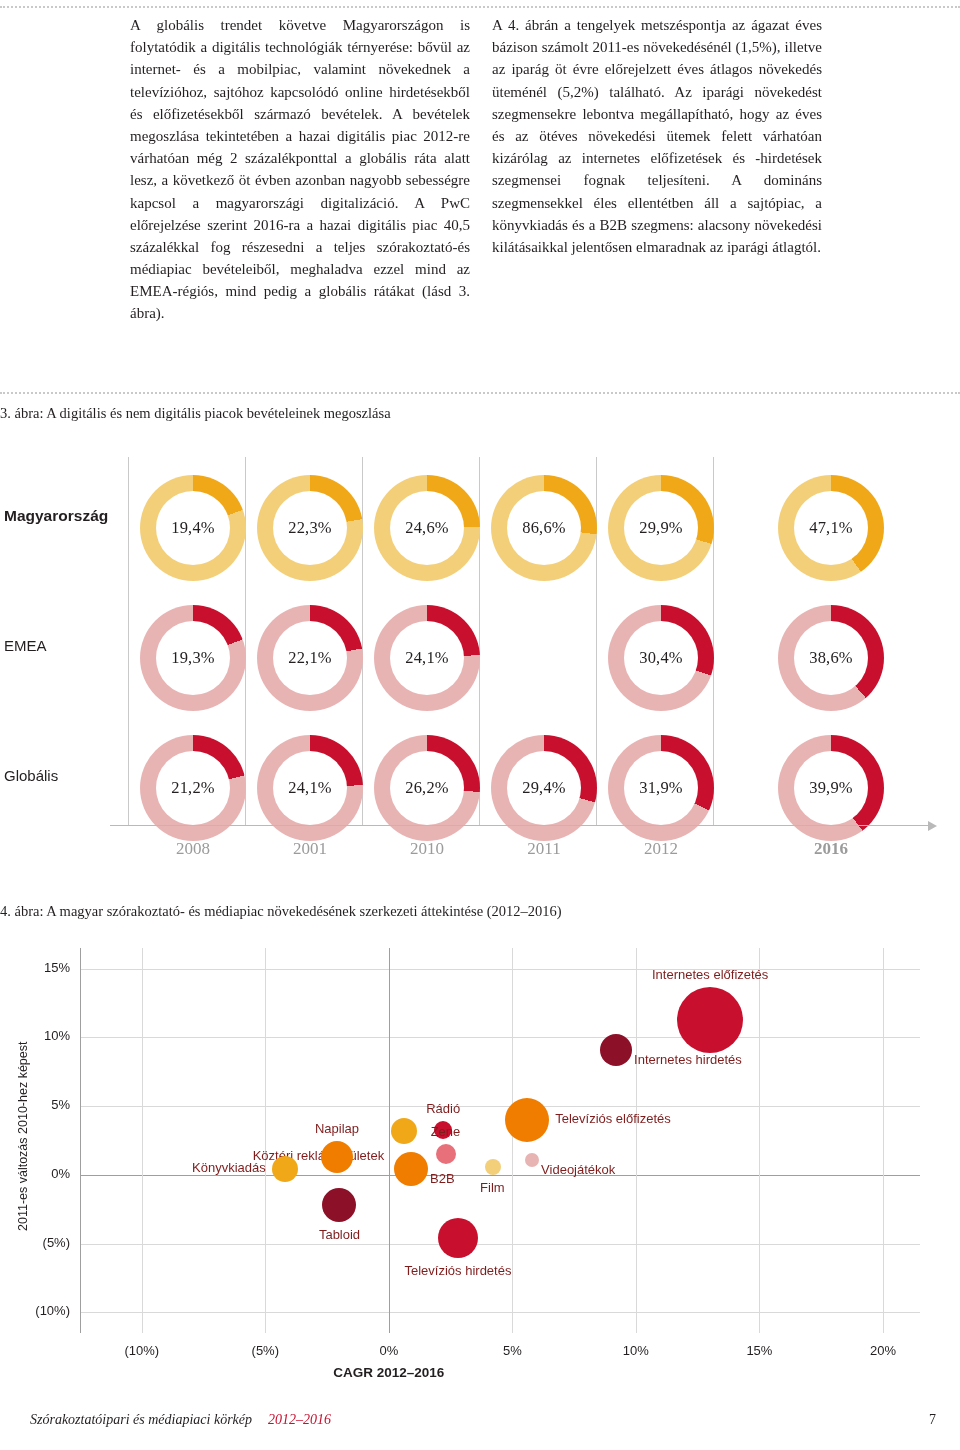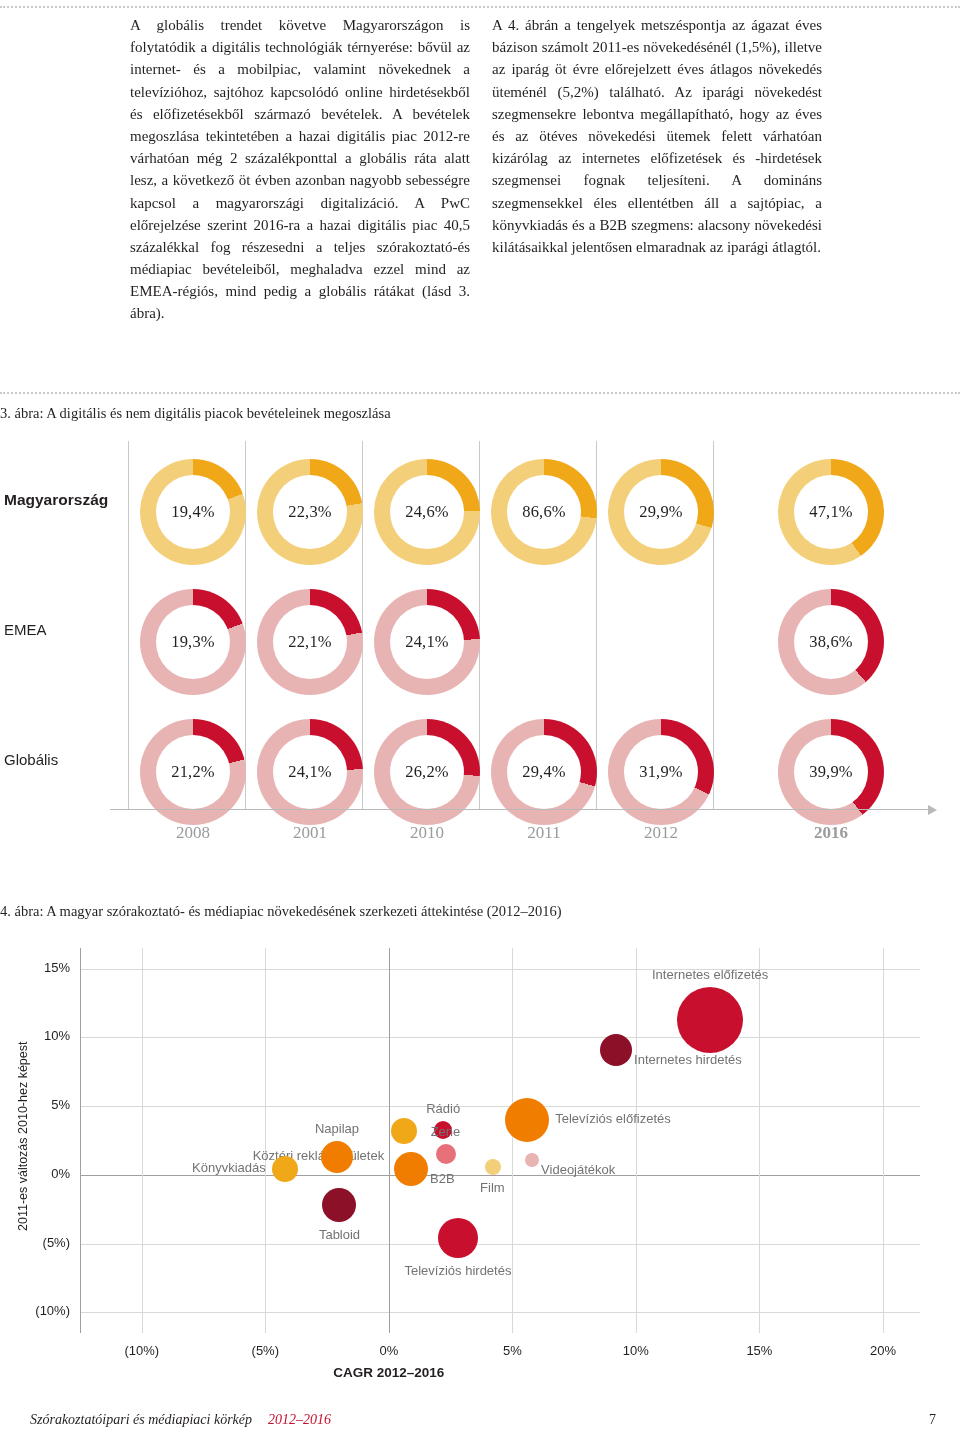--- a/index.html
+++ b/index.html
@@ -41,21 +41,21 @@
   #fig3-caption {
     position:absolute;
     top:405px; left:0;
     font-family:"Liberation Serif", serif;
     font-size:14.5px;
     color:#231f20;
   }
 
   #fig3 {
     position:absolute;
-    top:441px; left:0;
+    top:457px; left:0;
     width:957px; height:440px;
   }
   .row-label {
     position:absolute;
     font-family:"Liberation Sans", sans-serif;
     font-size:15px;
     color:#231f20;
     white-space:nowrap;
   }
   .row-label.bold { font-weight:bold; font-size:15.5px; }
@@ -167,21 +167,21 @@
     width:220px;
   }
   .bubble {
     position:absolute;
     border-radius:50%;
   }
   .bub-label {
     position:absolute;
     font-family:"Liberation Sans", sans-serif;
     font-size:13px;
-    color:#737373;
+    color:#7f1d1d;
     white-space:nowrap;
   }
 
   
   #footer {
     position:absolute;
     left:0; top:1412px;
     width:960px;
   }
   #footer-text {
@@ -270,20 +270,25 @@
       </div>
     </div>
     <div class="donut" style="left: 257px; top: 148px; background: conic-gradient(rgb(200, 16, 46) 0deg, rgb(200, 16, 46) 79.56deg, rgb(232, 179, 179) 79.56deg, rgb(232, 179, 179) 360deg);">
       <div class="hole">
         <span class="val">22,1%</span>
       </div>
     </div>
     <div class="donut" style="left: 374px; top: 148px; background: conic-gradient(rgb(200, 16, 46) 0deg, rgb(200, 16, 46) 86.76deg, rgb(232, 179, 179) 86.76deg, rgb(232, 179, 179) 360deg);">
       <div class="hole">
         <span class="val">24,1%</span>
+      </div>
+    </div>
+    <div class="donut" style="left: 608px; top: 148px; background: conic-gradient(rgb(200, 16, 46) 0deg, rgb(200, 16, 46) 109.44deg, rgb(232, 179, 179) 109.44deg, rgb(232, 179, 179) 360deg);">
+      <div class="hole">
+        <span class="val">30,4%</span>
       </div>
     </div>
     <div class="donut" style="left: 778px; top: 148px; background: conic-gradient(rgb(200, 16, 46) 0deg, rgb(200, 16, 46) 138.96deg, rgb(232, 179, 179) 138.96deg, rgb(232, 179, 179) 360deg);">
       <div class="hole">
         <span class="val">38,6%</span>
       </div>
     </div>
     <div class="row-label" style="left: 4px; top: 310px;">Globális</div>
     <div class="donut" style="left: 140px; top: 278px; background: conic-gradient(rgb(200, 16, 46) 0deg, rgb(200, 16, 46) 76.32deg, rgb(232, 179, 179) 76.32deg, rgb(232, 179, 179) 360deg);">
       <div class="hole">

